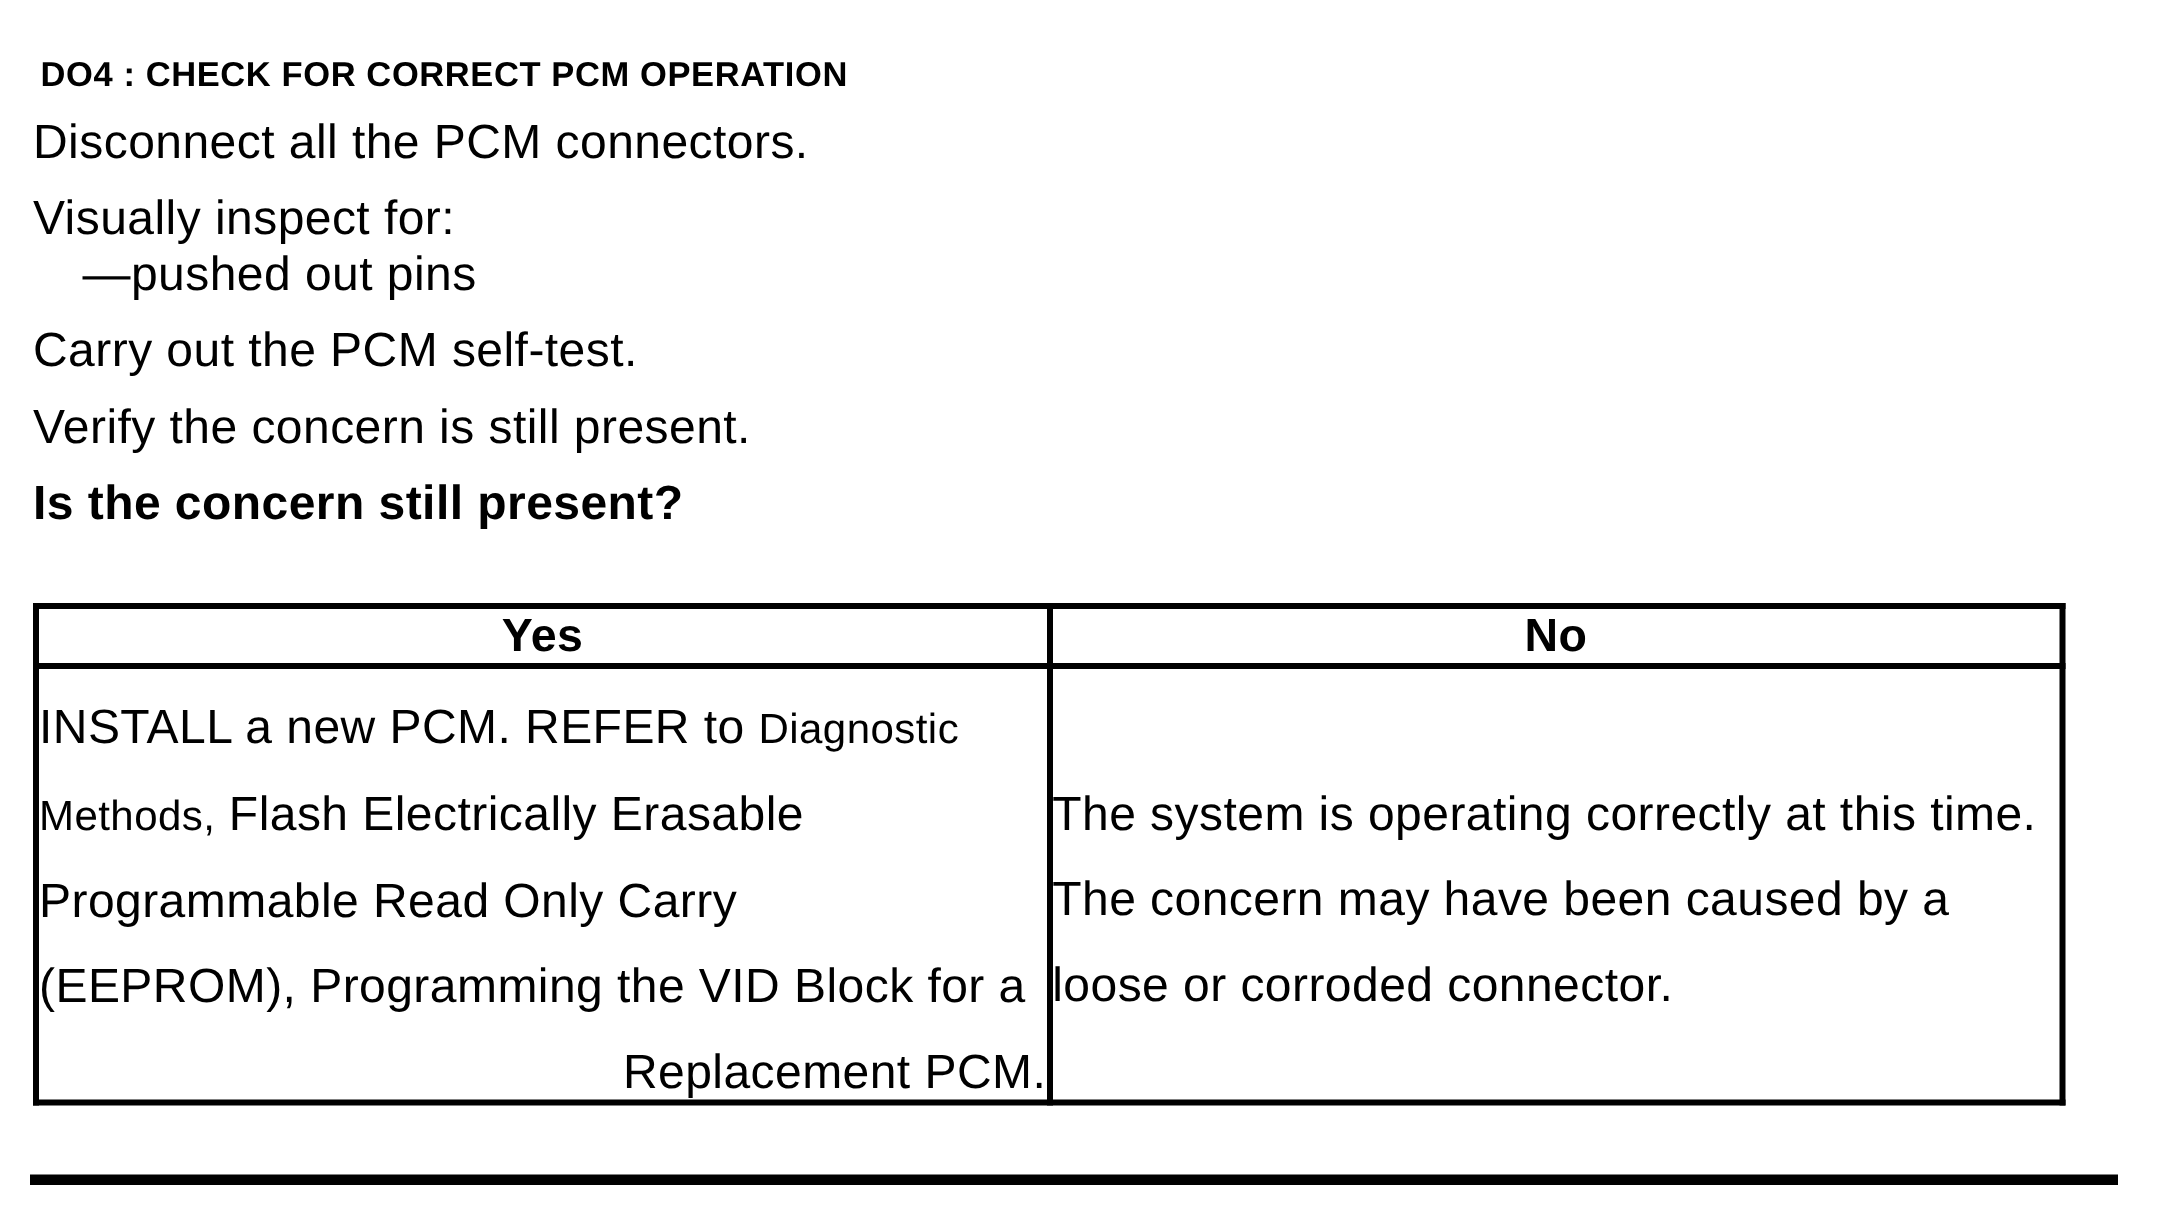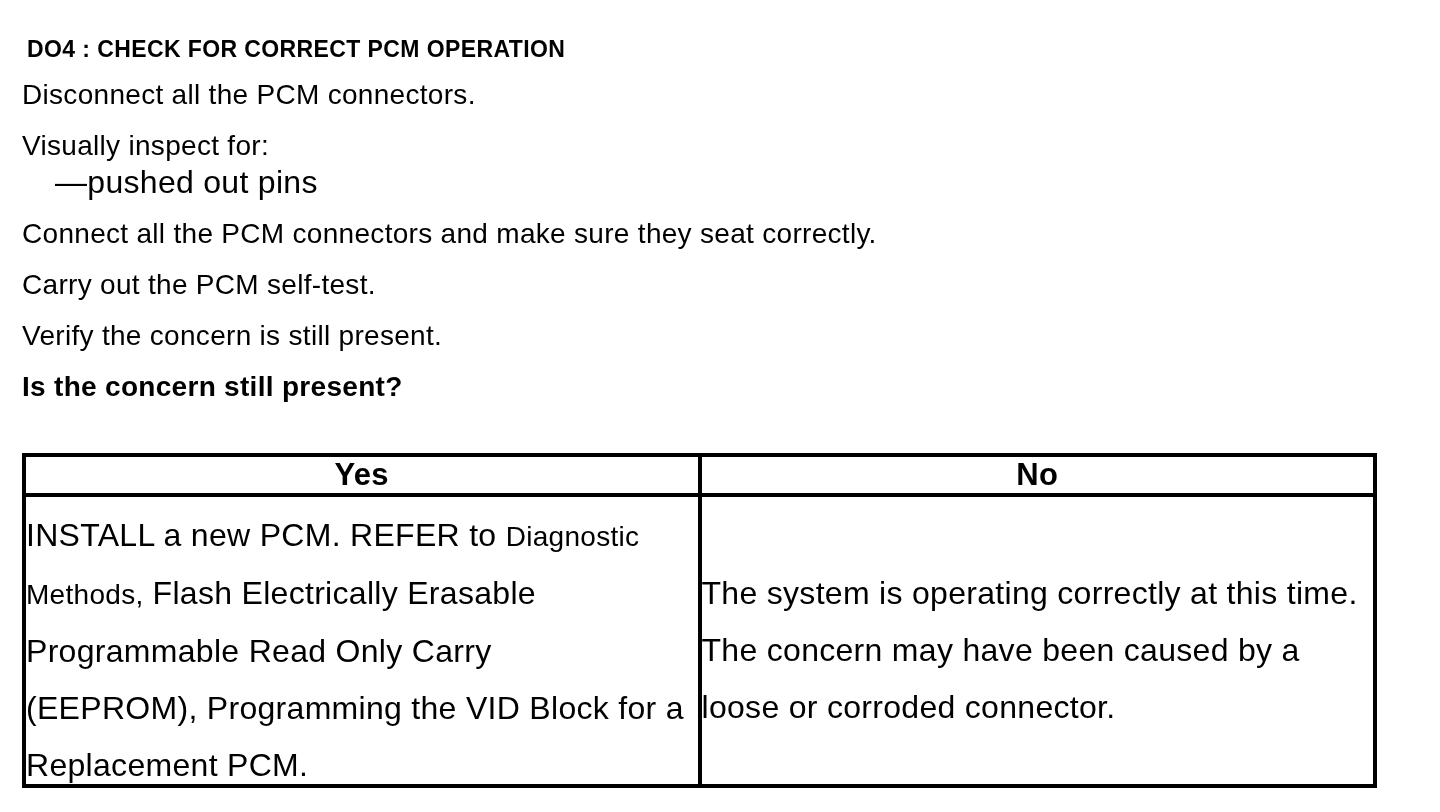--- a/index.html
+++ b/index.html
@@ -19,21 +19,21 @@
   .title {
     margin: 0;
     padding: 36px 0 0 27px;
     font-size: 23px;
     font-weight: bold;
     letter-spacing: 0.4px;
     line-height: 26px;
   }
   .step {
     margin: 14px 0 0 22px;
-    font-size: 28px;
+    font-size: 32px;
     letter-spacing: 0.3px;
     line-height: 37px;
   }
   .inspect-item {
     margin: 0 0 0 55px;
     font-size: 32px;
     letter-spacing: 0.3px;
     line-height: 37px;
   }
   .question {
@@ -69,21 +69,21 @@
   }
   .no-cell {
     vertical-align: middle;
     padding: 0 2px 0 4px;
   }
   .action-line {
     white-space: nowrap;
     margin-top: 20px;
   }
   .centered {
-    text-align: left;
+    text-align: right;
   }
   .ref-small {
     font-size: 28px;
   }
   .ref-gap {
     margin-right: 9px;
     text-align: center;
   }
   .divider-rule {
     height: 7px;
@@ -100,21 +100,20 @@
   <h1 class="title">DO4 : CHECK FOR CORRECT PCM OPERATION</h1>
 
   <p class="step">Disconnect all the PCM connectors.</p>
 
   <p class="step">Visually inspect for:</p>
 
   <div>
     <div class="inspect-item">—pushed out pins</div>
   </div>
 
-  <p class="step">Connect all the PCM connectors and make sure they seat correctly.</p>
 
   <p class="step">Carry out the PCM self-test.</p>
 
   <p class="step">Verify the concern is still present.</p>
 
   <p class="step question">Is the concern still present?</p>
 
   <table class="decision-table">
     <tbody>
         <tr>

